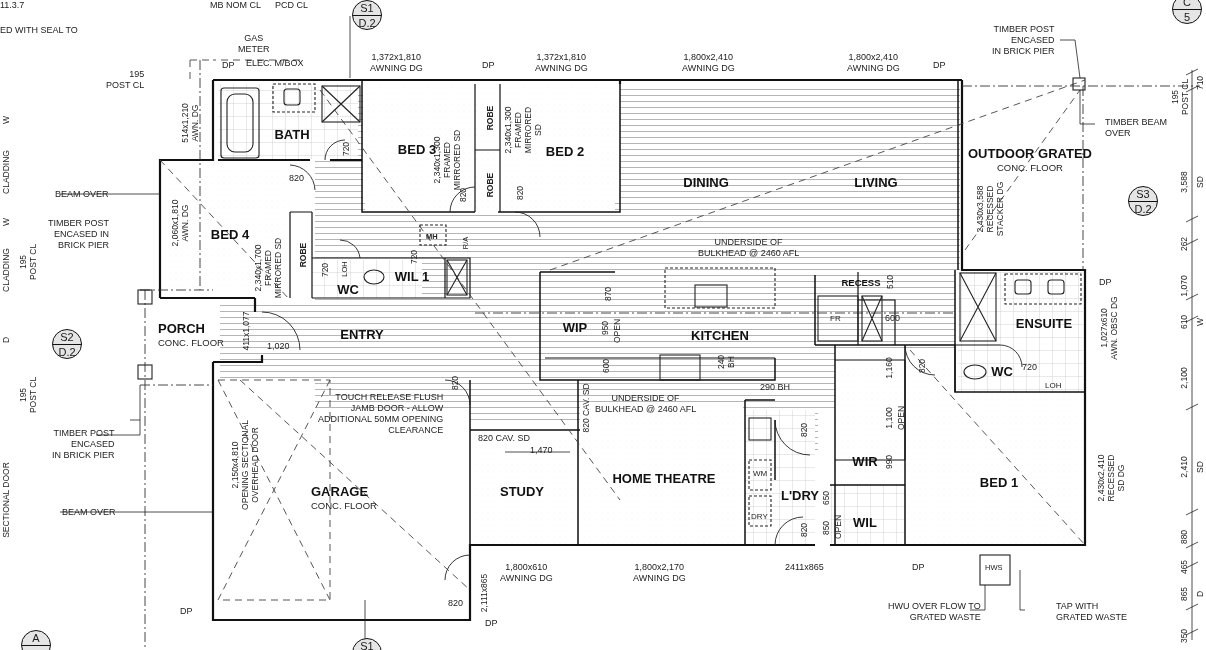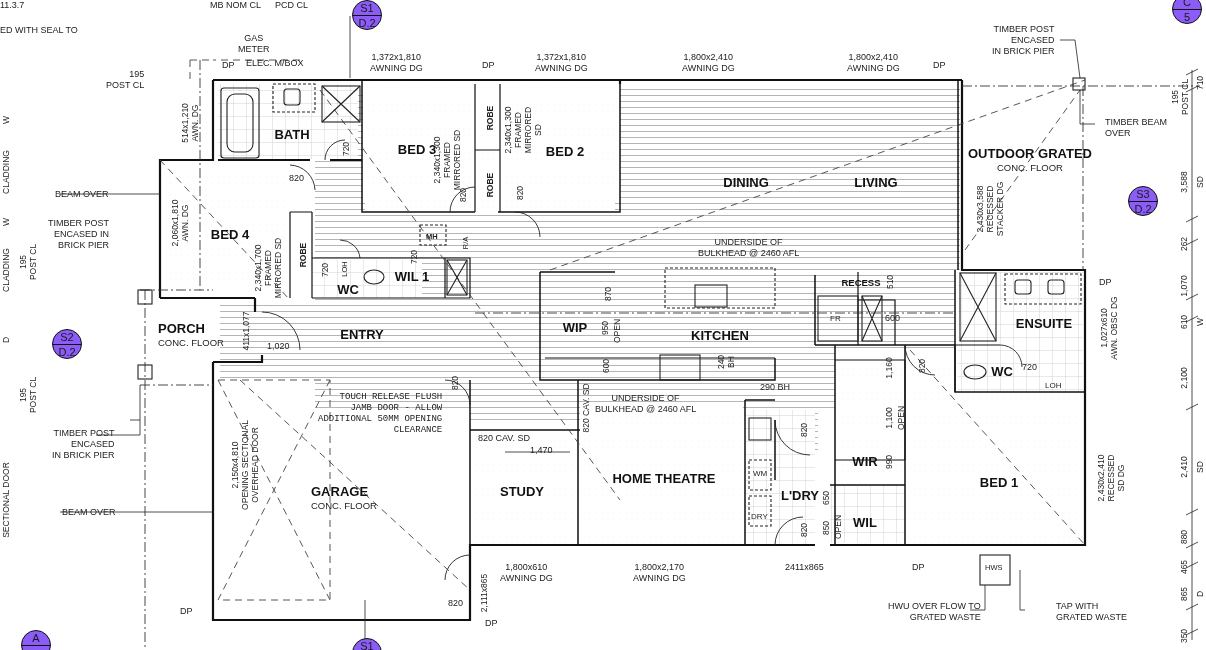--- a/index.html
+++ b/index.html
@@ -5,21 +5,21 @@
   html,body{margin:0;padding:0;background:#fff;}
   body{width:1206px;height:650px;overflow:hidden;position:relative;font-family:"Liberation Sans",sans-serif;color:#1a1a1a;}
   #plan{position:absolute;left:0;top:0;width:1206px;height:650px;}
   .lbl{position:absolute;font-family:"Liberation Sans",sans-serif;font-size:9px;line-height:10px;color:#222;white-space:nowrap;text-align:left;}
   .room{position:absolute;font-family:"Liberation Sans",sans-serif;font-weight:bold;font-size:13px;color:#111;white-space:nowrap;transform:translate(-50%,-50%);}
   .room-sub{display:block;font-weight:normal;font-size:9.5px;color:#222;margin-top:1px;text-align:center;}
   .note{position:absolute;font-size:9px;line-height:11px;color:#222;white-space:pre;font-family:"Liberation Sans",sans-serif;}
   .note.r{text-align:right;}
   .note.c{text-align:center;}
   .v{position:absolute;font-size:8.5px;line-height:10px;color:#222;white-space:pre;transform-origin:center center;transform:translate(-50%,-50%) rotate(-90deg);text-align:center;font-family:"Liberation Sans",sans-serif;}
-  .marker{position:absolute;width:30px;height:30px;border:1.3px solid #111;border-radius:50%;background:#8b5cf6;font-size:11px;text-align:center;line-height:14px;box-sizing:border-box;font-family:"Liberation Sans",sans-serif;}
+  .marker{position:absolute;width:30px;height:30px;border:1.3px solid #111;border-radius:50%;background:#e5e5e5;font-size:11px;text-align:center;line-height:14px;box-sizing:border-box;font-family:"Liberation Sans",sans-serif;}
   .marker .top{display:block;border-bottom:1px solid #111;height:14px;}
 </style>
 </head>
 <body>
 
 <svg id="plan" viewBox="0 0 1206 650" xmlns="http://www.w3.org/2000/svg">
   <defs>
     <pattern id="boards" width="8" height="6" patternUnits="userSpaceOnUse">
       <rect width="8" height="6" fill="#fff"></rect>
       <line x1="0" y1="5.5" x2="8" y2="5.5" stroke="#b5b5b5" stroke-width="1"></line>
@@ -181,21 +181,21 @@
 <div class="marker" style="left:21px;top:630px;">
   <span class="top">A</span>
 </div>
 <div class="marker" style="left:352px;top:638px;">
   <span class="top">S1</span>
 </div>
 
 <div class="room" style="left:292px;top:134px;">BATH</div>
 <div class="room" style="left:417px;top:149px;">BED 3</div>
 <div class="room" style="left:565px;top:151px;">BED 2</div>
-<div class="room" style="left:706px;top:182px;margin-left:40px;">DINING</div>
+<div class="room" style="left:706px;top:182px;">DINING</div>
 <div class="room" style="left:876px;top:182px;">LIVING</div>
 <div class="room" style="left:1030px;top:159px;">
   <span>OUTDOOR GRATED</span><span class="room-sub">CONC. FLOOR</span>
 </div>
 <div class="room" style="left:230px;top:234px;">BED 4</div>
 <div class="room" style="left:348px;top:289px;">WC</div>
 <div class="room" style="left:412px;top:276px;">WIL 1</div>
 <div class="room" style="left:191px;top:334px;">
   <span>PORCH</span><span class="room-sub">CONC. FLOOR</span>
 </div>
@@ -350,20 +350,20 @@
 <div class="note" style="left:62px;top:507px;">BEAM OVER</div>
 <div class="note r" style="left:992px;top:24px;">TIMBER POST
 ENCASED
 IN BRICK PIER</div>
 <div class="note" style="left:1105px;top:117px;">TIMBER BEAM
 OVER</div>
 <div class="note c" style="left:698px;top:237px;">UNDERSIDE OF
 BULKHEAD @ 2460 AFL</div>
 <div class="note c" style="left:595px;top:393px;">UNDERSIDE OF
 BULKHEAD @ 2460 AFL</div>
-<div class="note r" style="left:318px;top:392px;font-family:Liberation Mono, monospace;">TOUCH RELEASE FLUSH
+<div class="note r" style="left:318px;top:392px;">TOUCH RELEASE FLUSH
 JAMB DOOR - ALLOW
 ADDITIONAL 50MM OPENING
 CLEARANCE</div>
 <div class="note r" style="left:888px;top:601px;">HWU OVER FLOW TO
 GRATED WASTE</div>
 <div class="note" style="left:1033px;top:601px;margin-left:23px;">TAP WITH
 GRATED WASTE</div>
 
 </body></html>

